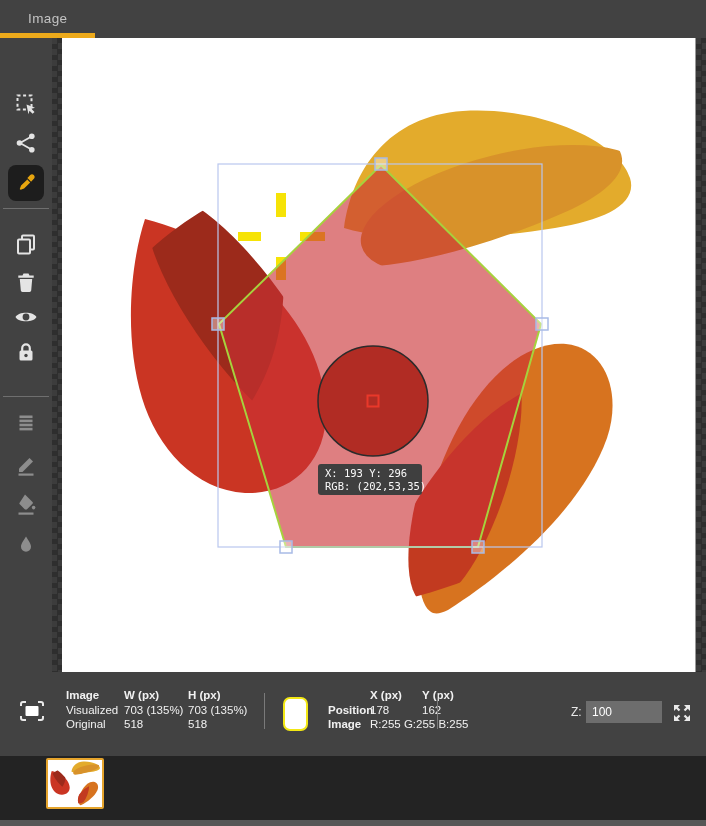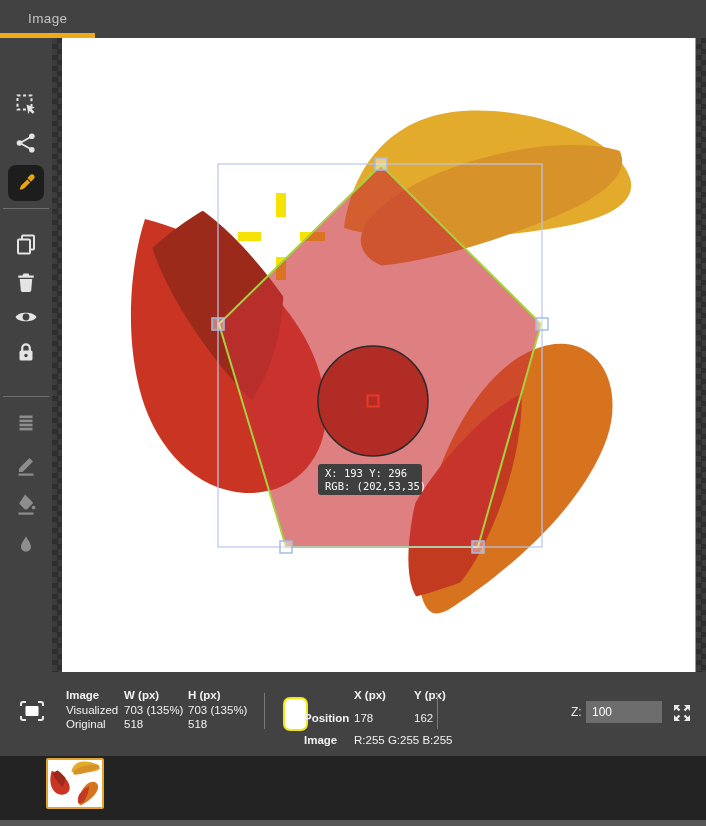--- a/index.html
+++ b/index.html
@@ -34,21 +34,21 @@
     background:#3f3f3f; border-radius:3px; color:#fafafa;
     font-family:"DejaVu Sans Mono", monospace; font-size:10.5px; line-height:13px;
     padding:3px 0 0 7px; white-space:nowrap; z-index:3;
   }
   
   .statusbar { position:absolute; left:0; top:672px; width:706px; height:84px; background:#424242; color:#f1f1f1; font-size:11.5px; }
   .fit-icon { position:absolute; left:18px; top:26px; width:28px; height:26px; }
   .sb-div { position:absolute; top:21px; width:1px; height:36px; background:#7a7a7a; }
   .tbl { position:absolute; top:16px; display:grid; line-height:14.5px; }
   .tbl1 { left:66px; grid-template-columns:58px 64px 64px; }
-  .tbl2 { left:304px; grid-template-columns:42px 52px 50px;gap:8px; }
+  .tbl2 { left:328px; grid-template-columns:42px 52px 50px; }
   .tbl .hd, .tbl .lb { font-weight:bold; }
   .span2 { grid-column:2 / span 2; }
   .swatch { position:absolute; left:283px; top:25px; width:25px; height:34px; background:#ffffff; border:2.5px solid #f2e714; border-radius:7px; }
   .z-label { position:absolute; left:571px; top:33px; font-size:12px; color:#e8e8e8; }
   .z-input { position:absolute; left:586px; top:29px; width:76px; height:22px; background:#6d6d6d; border:none; outline:none; color:#ffffff; font-size:12px; font-family:"Liberation Sans", sans-serif; padding:0 0 0 6px; }
   .expand-icon { position:absolute; left:672px; top:31px; width:20px; height:20px; }
   
   .thumbstrip { position:absolute; left:0; top:756px; width:706px; height:64px; background:#232323; }
   .thumb { position:absolute; left:46px; top:2px; width:58px; height:51px; background:#ffffff; border:2px solid #e5a42c; border-radius:2px; cursor:pointer; }
   .thumb svg { display:block; width:53px; height:46px; }

